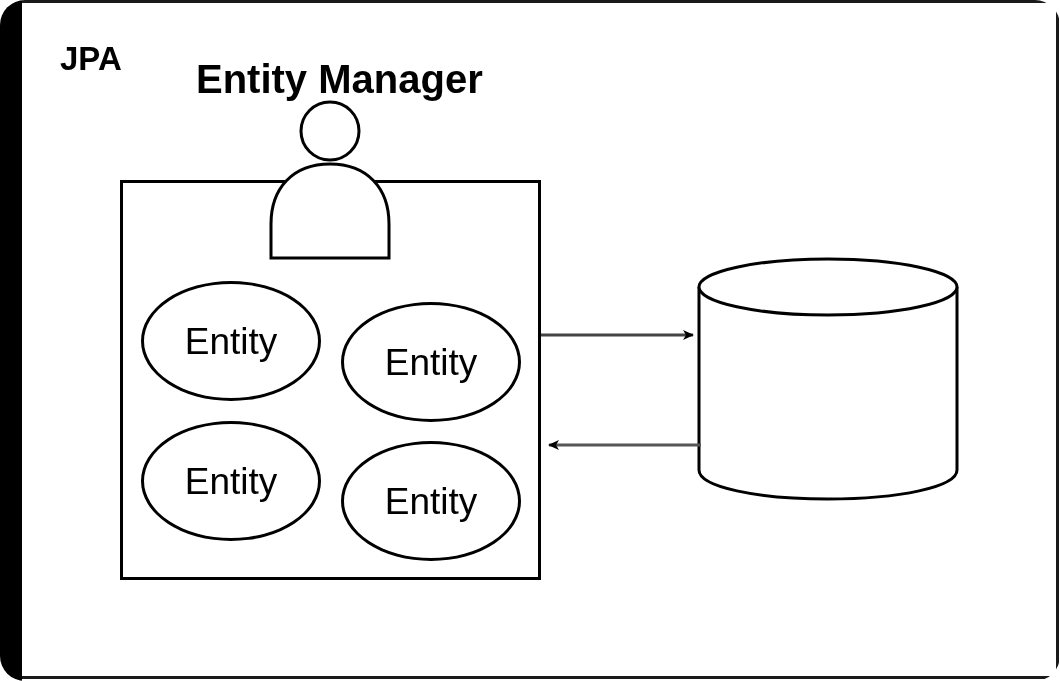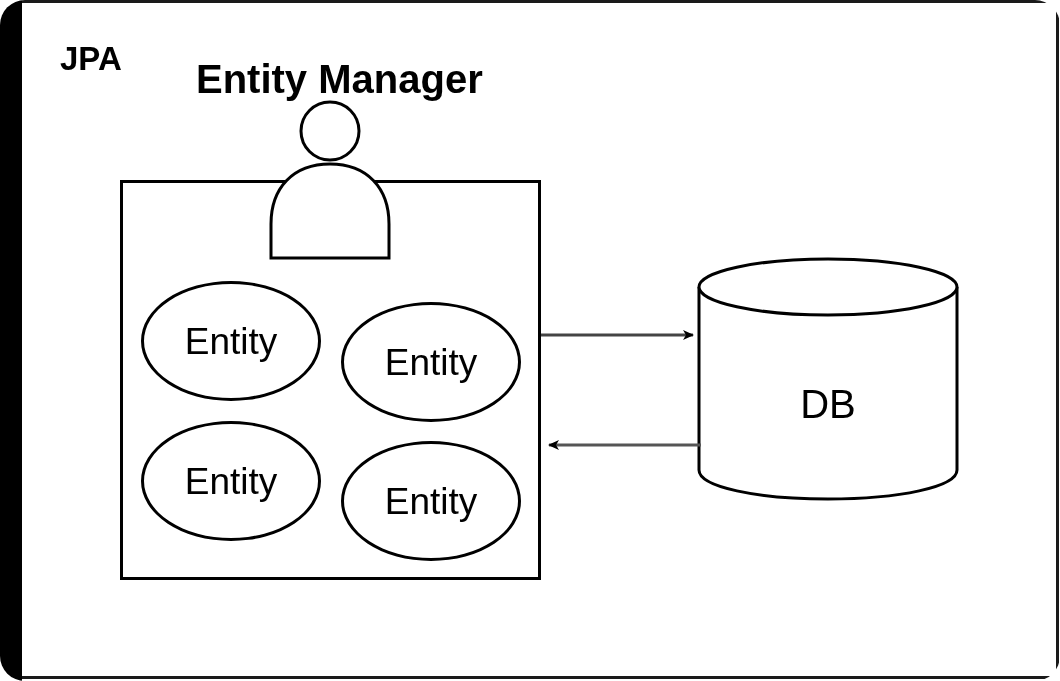--- a/index.html
+++ b/index.html
@@ -168,21 +168,20 @@
     <span>Entity</span>
   </div>
 
   <div class="db-cylinder">
     <svg width="264" height="246" viewBox="0 0 264 246" xmlns="http://www.w3.org/2000/svg">
       <path d="M 3 31 L 3 214 C 3 231 61 243 132 243 C 203 243 261 231 261 214 L 261 31" fill="#ffffff" stroke="#000000" stroke-width="3"></path>
       <ellipse cx="132" cy="31" rx="129" ry="28" fill="#ffffff" stroke="#000000" stroke-width="3"></ellipse>
     </svg>
   </div>
 
-  <div class="db-label">DB</div>
 
   <div class="arrows">
     <svg width="175" height="140" viewBox="0 0 175 140" xmlns="http://www.w3.org/2000/svg">
       <defs>
         <marker id="arrowRight" markerWidth="12" markerHeight="12" refX="10" refY="5" orient="auto" markerUnits="userSpaceOnUse">
           <path d="M 0 0 L 11 5 L 0 10 L 3 5 Z" fill="#000000"></path>
         </marker>
         <marker id="arrowLeft" markerWidth="12" markerHeight="12" refX="10" refY="5" orient="auto" markerUnits="userSpaceOnUse">
           <path d="M 0 0 L 11 5 L 0 10 L 3 5 Z" fill="#000000"></path>
         </marker>

